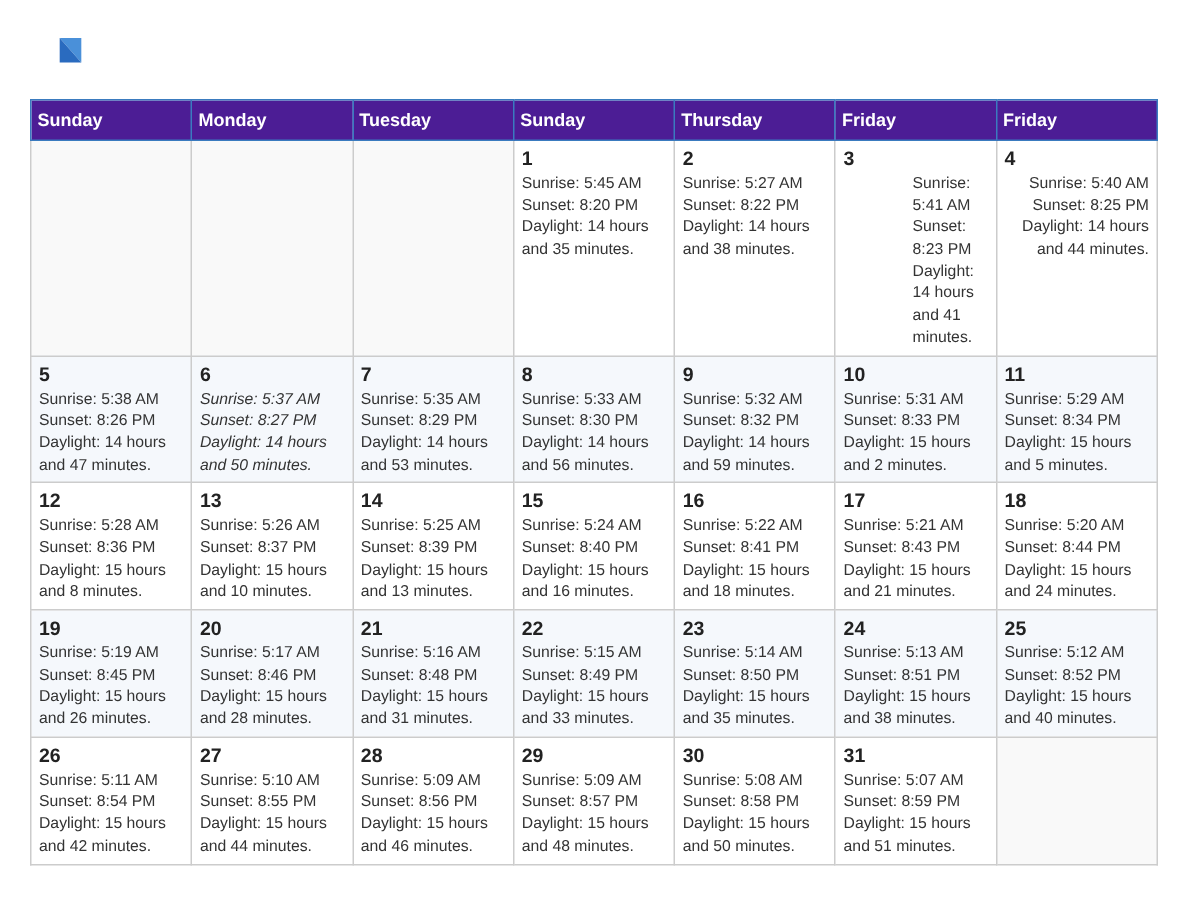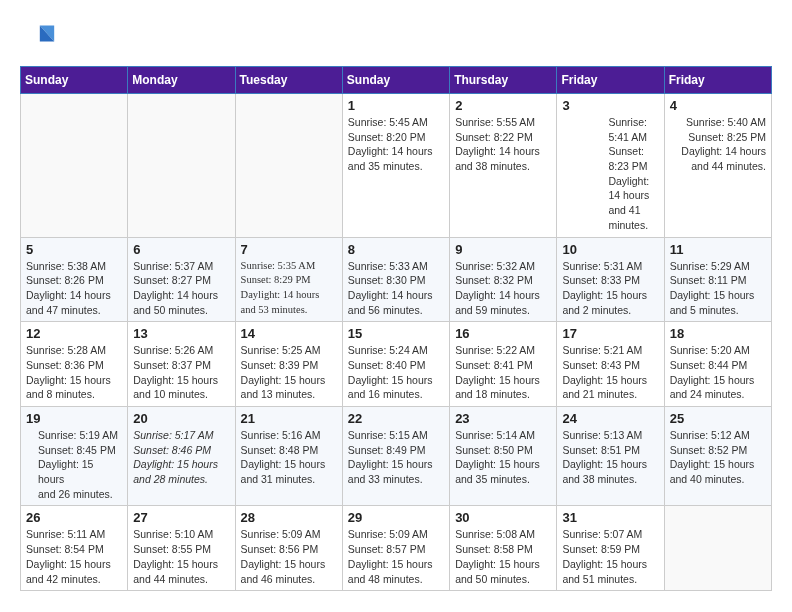--- a/index.html
+++ b/index.html
@@ -128,21 +128,21 @@
         <td class="empty"></td>
         <td>
           <div class="day-num">1</div>
           <div class="day-info" style="white-space: pre-line;">Sunrise: 5:45 AM
 Sunset: 8:20 PM
 Daylight: 14 hours
 and 35 minutes.</div>
         </td>
         <td>
           <div class="day-num">2</div>
-          <div class="day-info" style="white-space: pre-line;">Sunrise: 5:55 AM
+          <div class="day-info" style="white-space: pre-line;">Sunrise: 5:27 AM
 Sunset: 8:22 PM
 Daylight: 14 hours
 and 38 minutes.</div>
         </td>
         <td>
           <div class="day-num">3</div>
           <div class="day-info" style="white-space: pre-line; margin-left: 46px;">Sunrise: 5:41 AM
 Sunset: 8:23 PM
 Daylight: 14 hours
 and 41 minutes.</div>
@@ -158,28 +158,28 @@
       <tr>
         <td>
           <div class="day-num">5</div>
           <div class="day-info" style="white-space: pre-line;">Sunrise: 5:38 AM
 Sunset: 8:26 PM
 Daylight: 14 hours
 and 47 minutes.</div>
         </td>
         <td>
           <div class="day-num">6</div>
-          <div class="day-info" style="white-space: pre-line;">Sunrise: 5:37 AM
+          <div class="day-info" style="white-space: pre-line; font-style: italic;">Sunrise: 5:37 AM
 Sunset: 8:27 PM
 Daylight: 14 hours
 and 50 minutes.</div>
         </td>
         <td>
           <div class="day-num">7</div>
-          <div class="day-info" style="white-space: pre-line; font-family: Liberation Serif, serif;">Sunrise: 5:35 AM
+          <div class="day-info" style="white-space: pre-line;">Sunrise: 5:35 AM
 Sunset: 8:29 PM
 Daylight: 14 hours
 and 53 minutes.</div>
         </td>
         <td>
           <div class="day-num">8</div>
           <div class="day-info" style="white-space: pre-line;">Sunrise: 5:33 AM
 Sunset: 8:30 PM
 Daylight: 14 hours
 and 56 minutes.</div>
@@ -194,21 +194,21 @@
         <td>
           <div class="day-num">10</div>
           <div class="day-info" style="white-space: pre-line;">Sunrise: 5:31 AM
 Sunset: 8:33 PM
 Daylight: 15 hours
 and 2 minutes.</div>
         </td>
         <td>
           <div class="day-num">11</div>
           <div class="day-info" style="white-space: pre-line;">Sunrise: 5:29 AM
-Sunset: 8:11 PM
+Sunset: 8:34 PM
 Daylight: 15 hours
 and 5 minutes.</div>
         </td>
       </tr>
       <tr>
         <td>
           <div class="day-num">12</div>
           <div class="day-info" style="white-space: pre-line;">Sunrise: 5:28 AM
 Sunset: 8:36 PM
 Daylight: 15 hours
@@ -253,28 +253,28 @@
           <div class="day-num">18</div>
           <div class="day-info" style="white-space: pre-line;">Sunrise: 5:20 AM
 Sunset: 8:44 PM
 Daylight: 15 hours
 and 24 minutes.</div>
         </td>
       </tr>
       <tr>
         <td>
           <div class="day-num">19</div>
-          <div class="day-info" style="white-space: pre-line; margin-left: 12px;">Sunrise: 5:19 AM
+          <div class="day-info" style="white-space: pre-line;">Sunrise: 5:19 AM
 Sunset: 8:45 PM
 Daylight: 15 hours
 and 26 minutes.</div>
         </td>
         <td>
           <div class="day-num">20</div>
-          <div class="day-info" style="white-space: pre-line; font-style: italic;">Sunrise: 5:17 AM
+          <div class="day-info" style="white-space: pre-line;">Sunrise: 5:17 AM
 Sunset: 8:46 PM
 Daylight: 15 hours
 and 28 minutes.</div>
         </td>
         <td>
           <div class="day-num">21</div>
           <div class="day-info" style="white-space: pre-line;">Sunrise: 5:16 AM
 Sunset: 8:48 PM
 Daylight: 15 hours
 and 31 minutes.</div>

